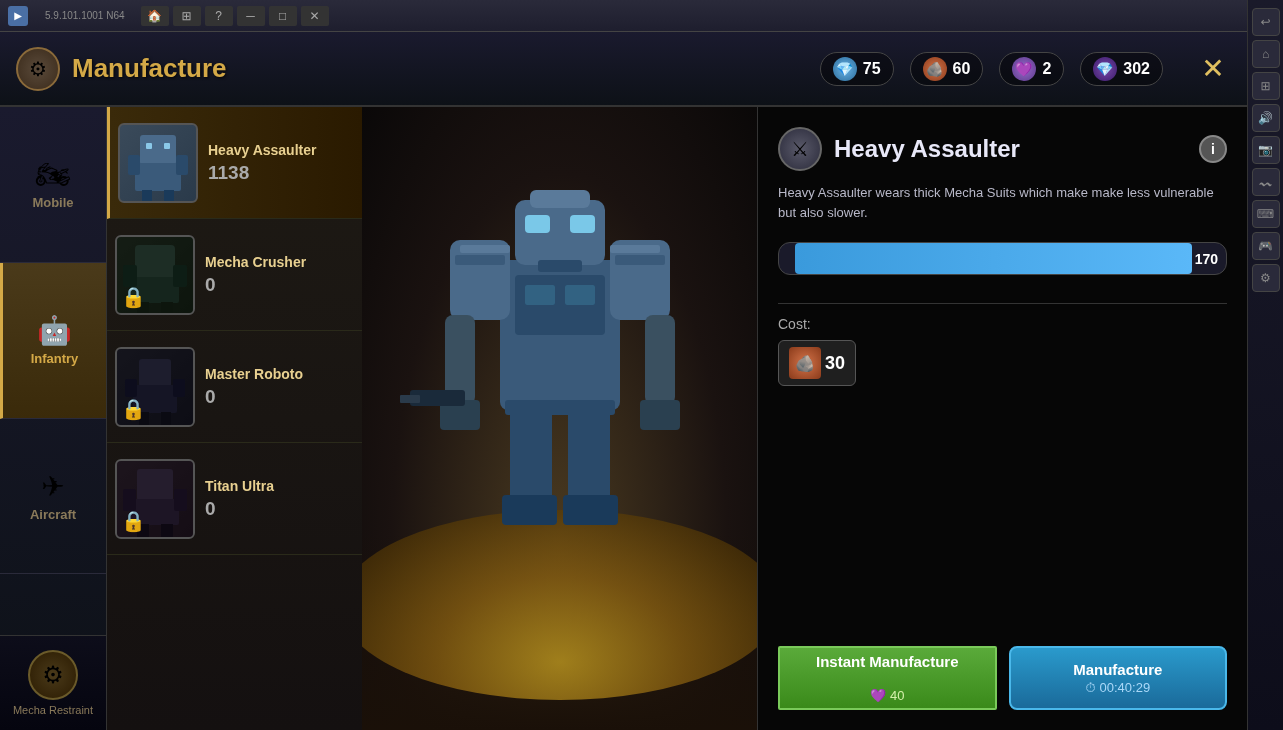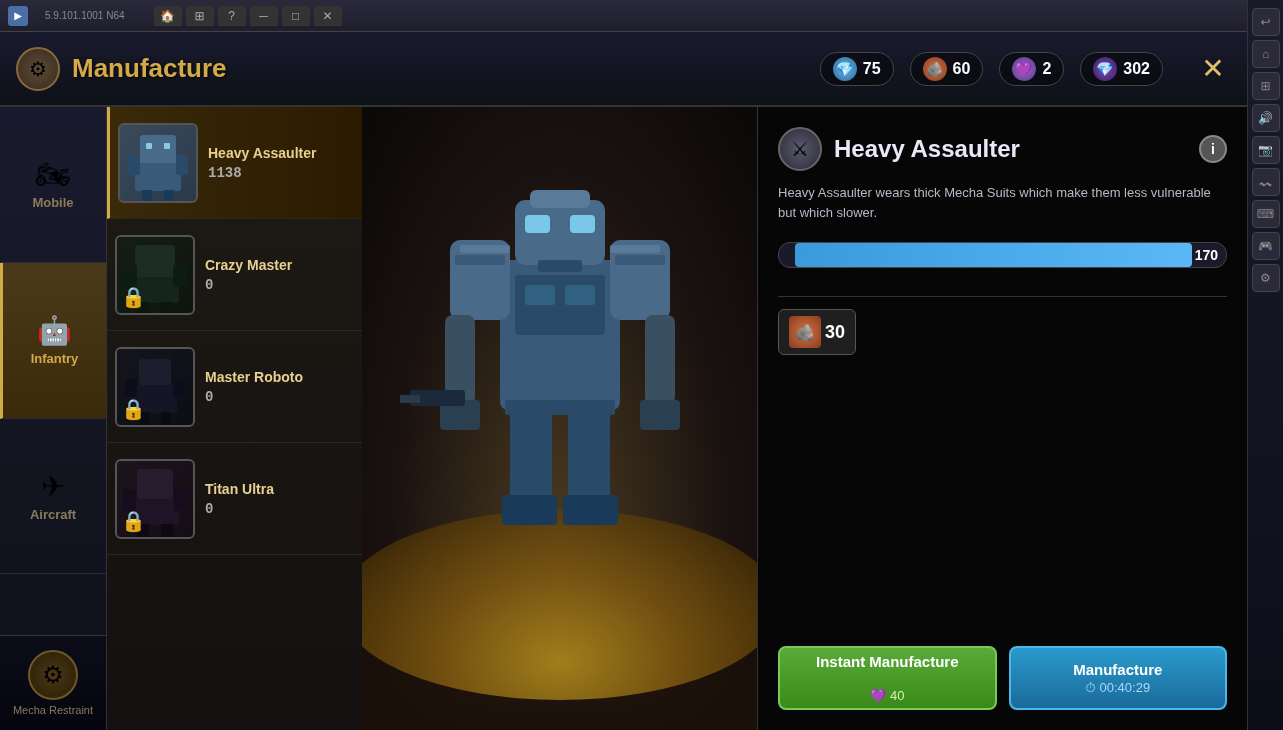--- a/index.html
+++ b/index.html
@@ -31,21 +31,21 @@
       color: white; font-size: 10px;
     }
     #titlebar .title-text {
       color: #ccc;
       font-size: 11px;
       flex: 1;
     }
     #titlebar .title-sub {
       color: #888;
       font-size: 10px;
-      margin-right: 29px;
+      margin-right: 16px;
       padding-left: 11px;
     }
     #titlebar .tb-buttons {
       display: flex; gap: 4px;
     }
     #titlebar .tb-btn {
       width: 28px; height: 20px;
       background: #333;
       border: none;
       border-radius: 2px;
@@ -232,23 +232,22 @@
       flex: 1;
     }
     .unit-name {
       color: #e8d090;
       font-size: 14px;
       font-weight: bold;
       margin-bottom: 4px;
     }
     .unit-count {
       color: #aaa;
-      font-size: 14px;
-      font-weight: bold;
-      font-family: Liberation Mono, monospace;
+      font-size: 19px;
+      font-weight: bold;
     }
 
     
     #main-viewport {
       flex: 1;
       position: relative;
       background: radial-gradient(ellipse at 50% 70%, #4a3a20 0%, #1a1210 60%, #0a0808 100%);
       overflow: hidden;
     }
 
@@ -308,21 +307,21 @@
     .detail-desc {
       color: #b8b8c8;
       font-size: 13px;
       line-height: 1.5;
       margin-bottom: 20px;
     }
     .progress-section {
       margin-bottom: 16px;
     }
     .progress-bar-bg {
-      height: 26px;
+      height: 33px;
       background: #1a1a2a;
       border-radius: 12px;
       border: 1px solid #444;
       position: relative;
       overflow: hidden;
       padding-left: 16px;
     }
     .progress-bar-fill {
       height: 100%;
       background: linear-gradient(90deg, #3a9adc, #5ab8f8);
@@ -369,21 +368,21 @@
     .action-buttons {
       display: flex;
       gap: 12px;
       margin-top: auto;
     }
     .btn-instant {
       flex: 1;
       height: 64px;
       background: linear-gradient(180deg, #5aaa3a 0%, #3a8a1a 100%);
       border: 2px solid #7aca5a;
-      border-radius: 8px;
+      border-radius: 2px;
       cursor: pointer;
       display: flex;
       flex-direction: column;
       align-items: center;
       justify-content: center;
       gap: 18px;
     }
     .btn-instant .btn-title {
       color: white;
       font-size: 15px;
@@ -579,21 +578,21 @@
             <rect x="6" y="28" width="14" height="22" rx="2" fill="#1a3a2a"></rect>
             <rect x="56" y="28" width="14" height="22" rx="2" fill="#1a3a2a"></rect>
             <rect x="20" y="65" width="12" height="11" fill="#1a2a1a"></rect>
             <rect x="44" y="65" width="12" height="11" fill="#1a2a1a"></rect>
           </svg>
           <div class="lock-overlay">
             <span style="font-size:20px;">🔒</span>
           </div>
         </div>
         <div class="unit-info">
-          <div class="unit-name">Crazy Master</div>
+          <div class="unit-name">Mecha Crusher</div>
           <div class="unit-count">0</div>
         </div>
       </div>
 
       <div class="unit-item">
         <div class="unit-thumb thumb-roboto" style="position:relative;">
           <svg width="76" height="76" viewBox="0 0 76 76">
             <rect x="22" y="10" width="32" height="28" rx="3" fill="#3a3a5a"></rect>
             <rect x="16" y="36" width="44" height="28" rx="2" fill="#2a2a4a"></rect>
             <rect x="8" y="30" width="12" height="18" rx="2" fill="#1a1a3a"></rect>
@@ -685,32 +684,33 @@
         </svg>
       </div>
     </div>
 
     <div id="detail-panel">
       <div class="detail-header">
         <div class="detail-avatar">⚔</div>
         <span class="detail-name">Heavy Assaulter</span>
         <button class="detail-info-btn">i</button>
       </div>
-      <p class="detail-desc">Heavy Assaulter wears thick Mecha Suits which make them less vulnerable but which slower.</p>
+      <p class="detail-desc">Heavy Assaulter wears thick Mecha Suits which make make less vulnerable but also slower.</p>
 
       <div class="progress-section">
         <div class="progress-bar-bg">
           <div class="progress-bar-fill" style="width: 92%;"></div>
           <span class="progress-value">170</span>
         </div>
       </div>
 
       <div class="sep"></div>
 
       <div class="cost-section">
+        <div class="cost-label">Cost:</div>
         <div class="cost-item">
           <div class="cost-icon">🪨</div>
           <span class="cost-count">30</span>
         </div>
       </div>
 
       <div class="action-buttons">
         <button class="btn-instant">
           <span class="btn-title">Instant Manufacture</span>
           <span class="btn-sub">

